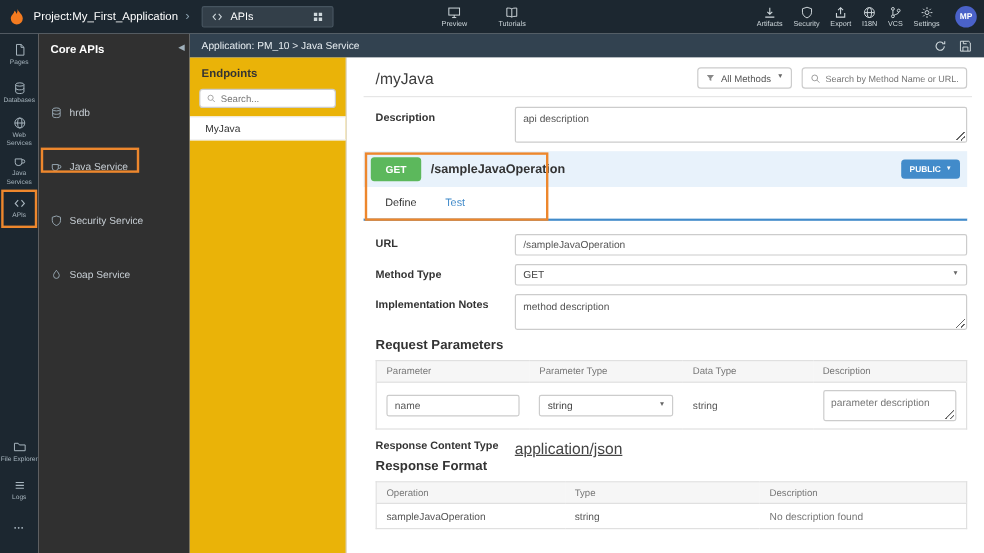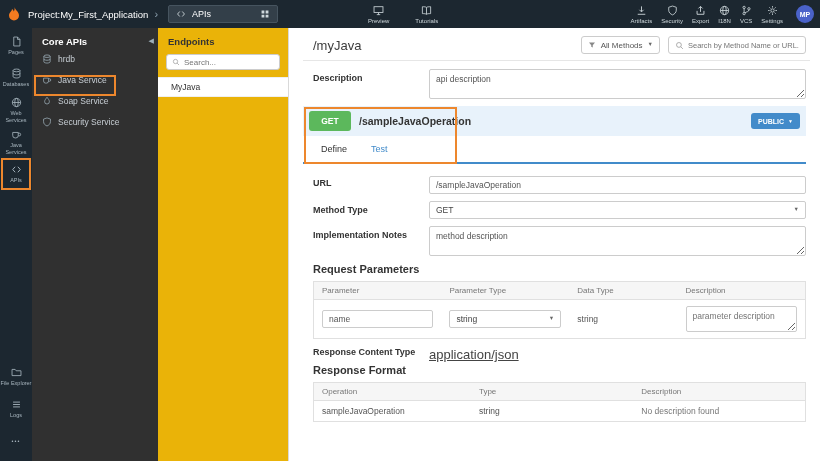--- a/index.html
+++ b/index.html
@@ -33,21 +33,21 @@
   .rail { width:32px; background:#1c2730; display:flex; flex-direction:column; padding:2px 0 4px; color:#a8b6bf; flex-shrink:0; }
   .rail-item { position:relative; height:32px; display:flex; flex-direction:column; align-items:center; justify-content:center; gap:2px; cursor:pointer; }
   .rail-item .ic { width:11px; height:11px; }
   .rail-item span { font-size:5.5px; text-align:center; line-height:1.2; }
   .rail-spacer { flex:1; }
   .rail-dots { font-size:7px; letter-spacing:1px; color:#a8b6bf; }
 
   .services { width:126px; background:#303030; flex-shrink:0; color:#c7ced4; position:relative; }
   .svc-head { height:26px; display:flex; align-items:center; padding:0 10px; color:#fff; font-size:9.5px; font-weight:bold; }
   .svc-collapse { position:absolute; top:9px; right:4px; color:#9fb0bb; font-size:7px; cursor:pointer; line-height:1; }
-  .svc-item { position:relative; height:21px; display:flex; align-items:flex-start; gap:6px; padding:0 10px; font-size:8.5px; cursor:pointer; white-space:nowrap; }
+  .svc-item { position:relative; height:21px; display:flex; align-items:flex-end; gap:6px; padding:0 10px; font-size:8.5px; cursor:pointer; white-space:nowrap;margin-top:24px; }
   .svc-item .ic { width:10px; height:10px; color:#9fb0bb; flex-shrink:0; }
 
   .right-col { flex:1; display:flex; flex-direction:column; min-width:0; }
   .crumbbar { height:20px; background:#324250; display:flex; align-items:center; color:#e8eef2; font-size:8.5px; padding:0 10px; flex-shrink:0; }
   .crumb-text { flex:1; }
   .crumb-icons { display:flex; gap:10px; color:#cfd8dc; align-items:center; }
   .crumb-icons .ic { width:11px; height:11px; cursor:pointer; }
 
   .content-row { flex:1; display:flex; min-height:0; }
   .endpoints { width:131px; background:#eab308; border-right:1px solid #d9d9d9; flex-shrink:0; padding-top:6px; }
@@ -327,34 +327,45 @@
       </div>
       <div class="svc-item">
         <svg class="ic">
             <use href="#i-coffee"></use>
           </svg>
         <span>Java Service</span>
         <div class="annot svc-annot"></div>
       </div>
       <div class="svc-item">
         <svg class="ic">
+            <use href="#i-shield"></use>
+          </svg>
+        <span>Security Service</span>
+      </div>
+      <div class="svc-item">
+        <svg class="ic">
             <use href="#i-soap"></use>
           </svg>
         <span>Soap Service</span>
       </div>
-      <div class="svc-item">
-        <svg class="ic">
-            <use href="#i-shield"></use>
-          </svg>
-        <span>Security Service</span>
-      </div>
     </aside>
 
     <div class="right-col">
 
+      <div class="crumbbar">
+        <span class="crumb-text">Application: PM_10 &gt; Java Service</span>
+        <div class="crumb-icons">
+          <svg class="ic">
+              <use href="#i-refresh"></use>
+            </svg>
+          <svg class="ic">
+              <use href="#i-save"></use>
+            </svg>
+        </div>
+      </div>
 
       <div class="content-row">
 
         <aside class="endpoints">
           <div class="ep-title">Endpoints</div>
           <div class="ep-search">
             <svg class="ic">
                 <use href="#i-search"></use>
               </svg>
             <input placeholder="Search..." style="">

